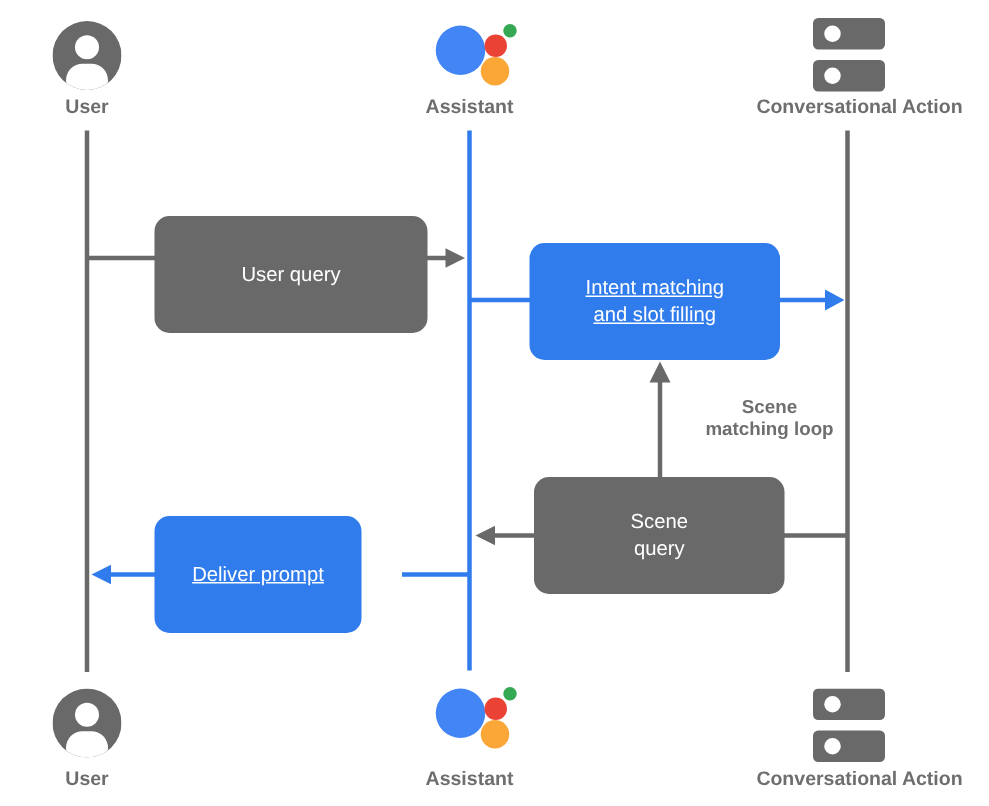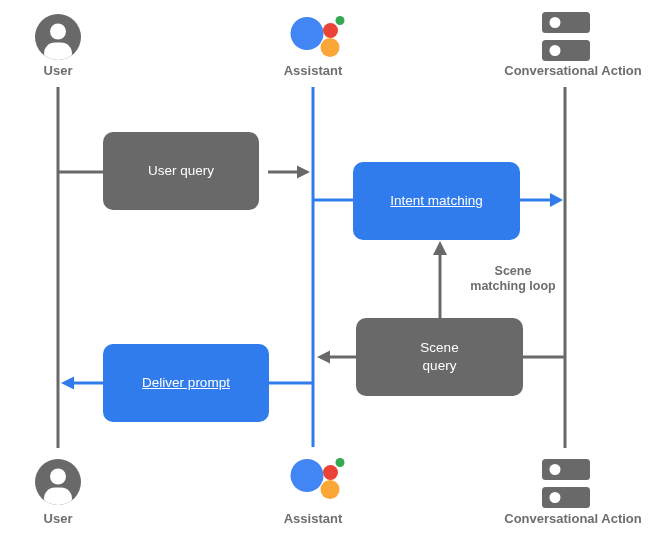--- a/index.html
+++ b/index.html
@@ -123,34 +123,35 @@
     <rect x="0" y="0" width="48" height="21" rx="3.5" fill="var(--c-node-gray)"></rect>
     <rect x="0" y="28" width="48" height="21" rx="3.5" fill="var(--c-node-gray)"></rect>
     <circle cx="13" cy="10.5" r="5.5" fill="#fff"></circle>
     <circle cx="13" cy="38.5" r="5.5" fill="#fff"></circle>
   </svg>
 
   <div class="lane-label" style="left:18px;top:64px;width:80px">User</div>
   <div class="lane-label" style="left:273px;top:64px;width:80px">Assistant</div>
   <div class="lane-label" style="left:493px;top:64px;width:160px">Conversational Action</div>
 
-  <div class="node gray" style="left:103px;top:132px;width:156px;height:78px">
+  <div class="node gray" style="left:103px;top:144px;width:182px;height:78px">
     <span>User query</span>
   </div>
 
   <div class="node blue" style="left:353px;top:162px;width:167px;height:78px">
     <span>Intent matching</span>
+    <span>and slot filling</span>
   </div>
 
   <div class="node gray" style="left:356px;top:318px;width:167px;height:78px">
     <span>Scene</span>
     <span>query</span>
   </div>
 
-  <div class="node blue" style="left:103px;top:344px;width:166px;height:78px">
+  <div class="node blue" style="left:103px;top:344px;width:138px;height:78px">
     <span>Deliver prompt</span>
   </div>
 
   <div class="loop-label">
     <span>Scene</span>
     <span>matching loop</span>
   </div>
 
   <svg class="icon" style="left:35px;top:459px" width="46" height="46" viewBox="0 0 46 46">
     <defs>

